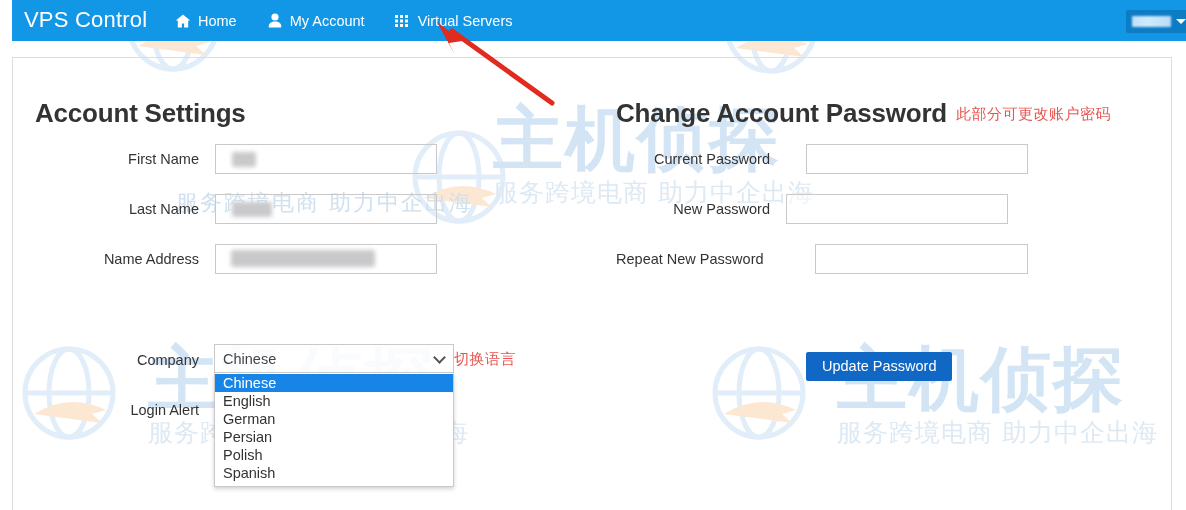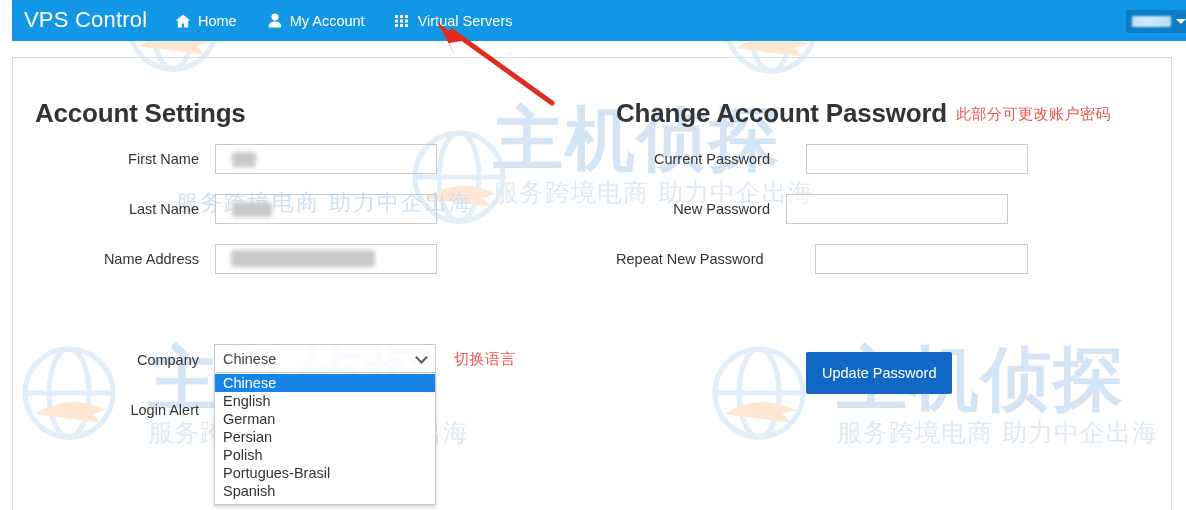--- a/index.html
+++ b/index.html
@@ -207,21 +207,21 @@
 
   
   .rrow { left: 603px; width: 412px; }
   .rrow .flabel { width: 170px; }
   .rrow .finput { width: 222px; background: rgba(255,255,255,.55); }
 
   
   .sel-wrap {
     position: absolute;
     left: 214px; top: 344px;
-    width: 222px;
+    width: 240px;
     z-index: 30;
   }
   .sel-box {
     position: relative;
     height: 29px;
     border: 1px solid #c9c9c9;
     background: rgba(255,255,255,.85);
     display: flex;
     align-items: center;
     padding: 0 8px;
@@ -256,21 +256,21 @@
   }
   .sel-opt.selected {
     background: #1785e8;
     color: #ffffff;
   }
 
   
   .btn-primary {
     position: absolute;
     left: 793px; top: 294px;
-    height: 42px;
+    height: 29px;
     padding: 0 16px;
     background: #1068c4;
     color: #ffffff;
     border: none;
     font-size: 14.5px;
     font-family: "Liberation Sans", sans-serif;
     cursor: pointer;
     border-radius: 2px;
     line-height: 29px;
   }
@@ -459,21 +459,20 @@
     <div class="sel-box">
       <span>Chinese</span>
       <span class="sel-chevron"></span>
     </div>
     <div class="sel-list">
       <div class="sel-opt selected">Chinese</div>
       <div class="sel-opt">English</div>
       <div class="sel-opt">German</div>
       <div class="sel-opt">Persian</div>
       <div class="sel-opt">Polish</div>
-      <div class="sel-opt">Portugues-Brasil</div>
       <div class="sel-opt">Spanish</div>
     </div>
   </div>
 
   <svg class="arrow-layer" width="1186" height="510" viewBox="0 0 1186 510">
     <g>
       <path d="M552 103 L452 31" stroke="#e02b1e" stroke-width="5" stroke-linecap="round" fill="none"></path>
       <path d="M437 22 L462 41 L449 43 L455 55 Z" fill="#e02b1e"></path>
     </g>
   </svg>

